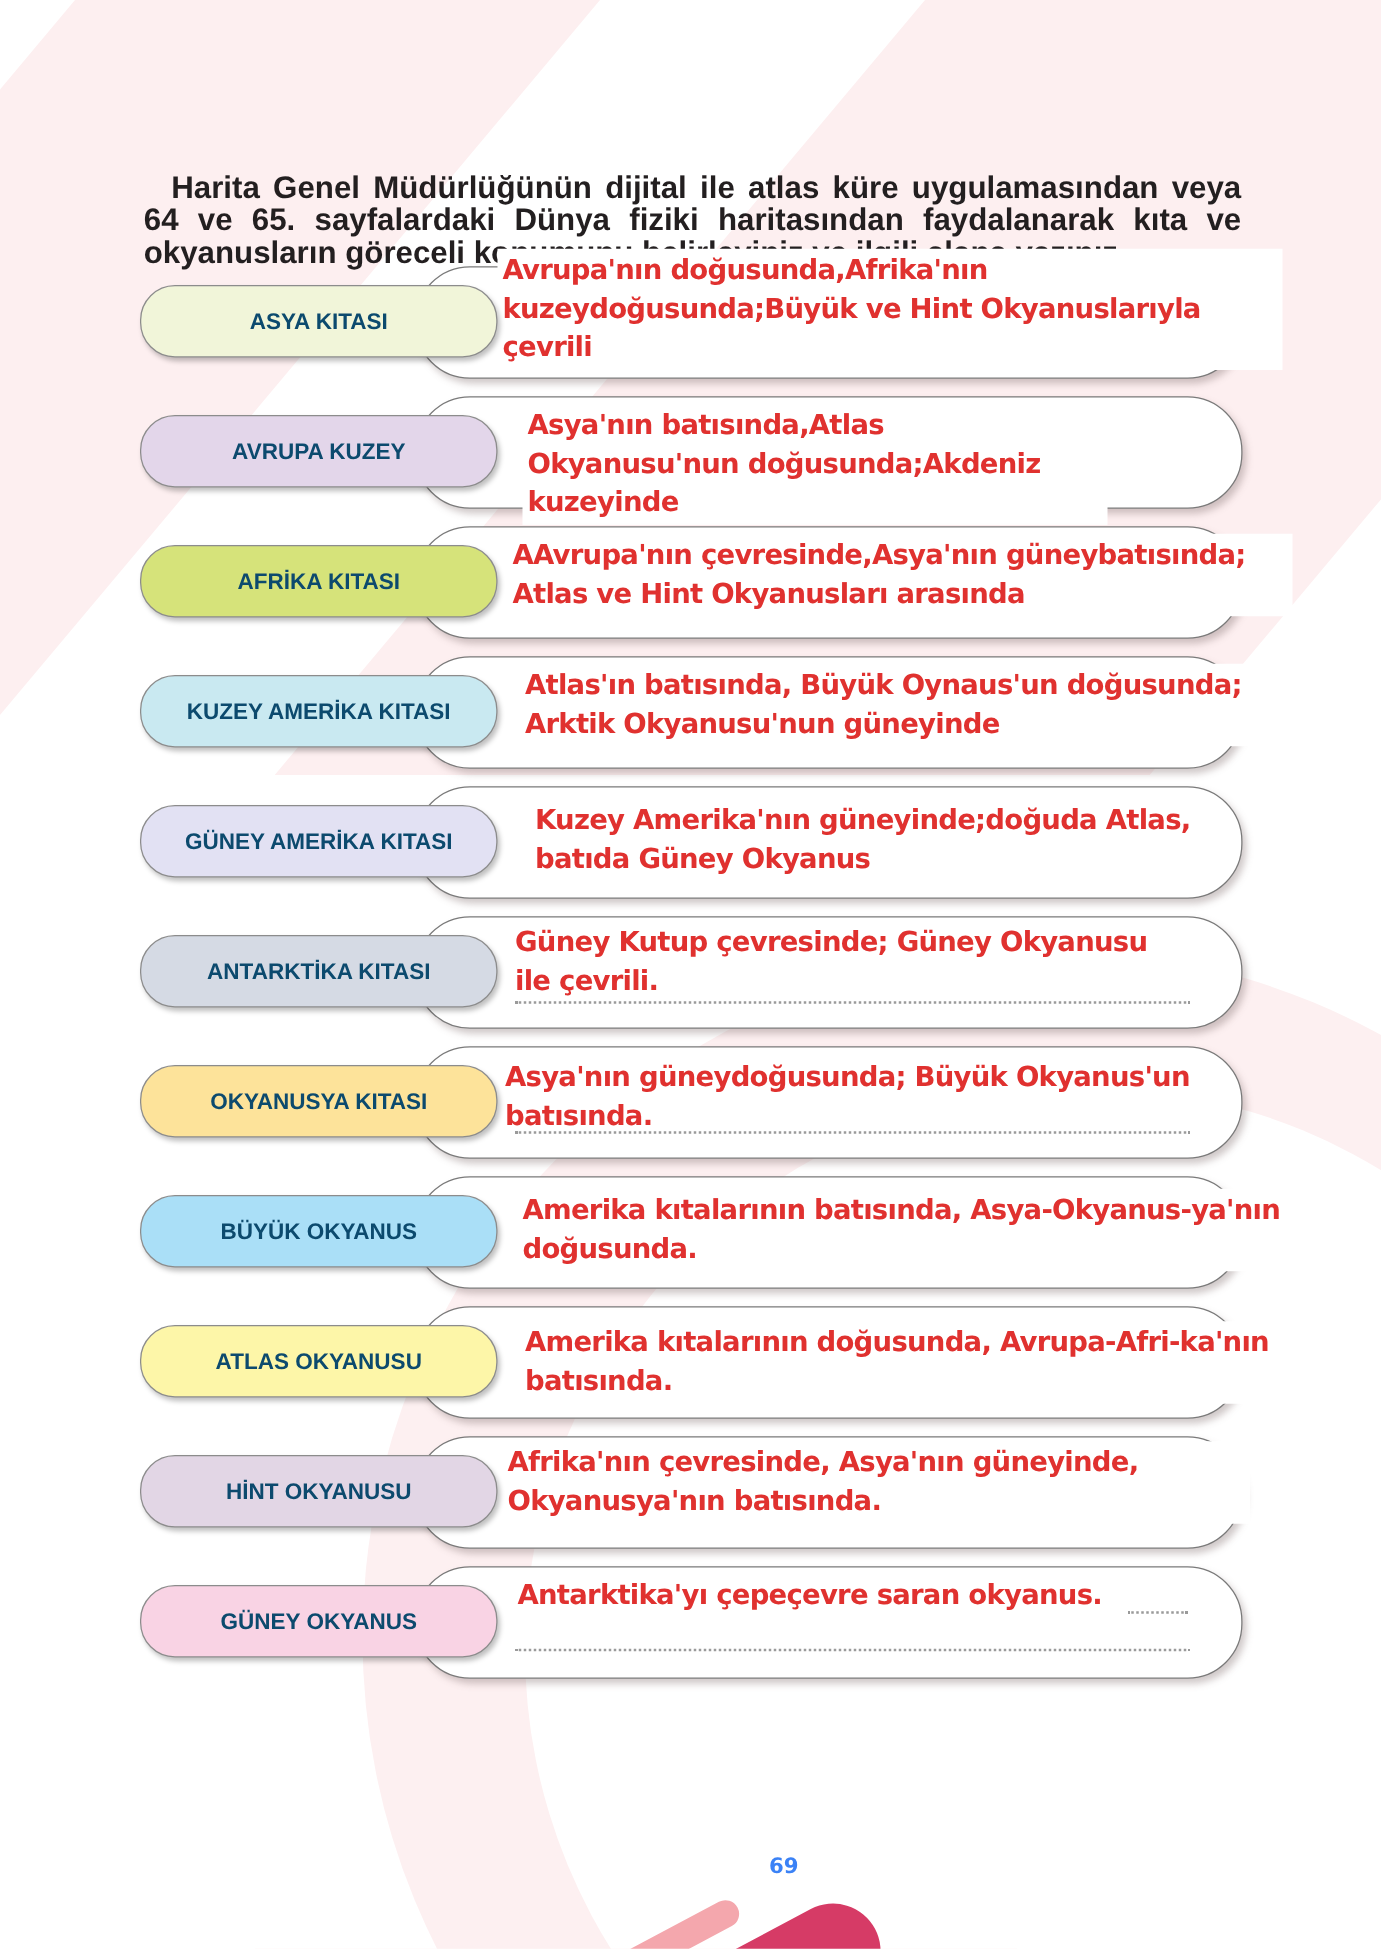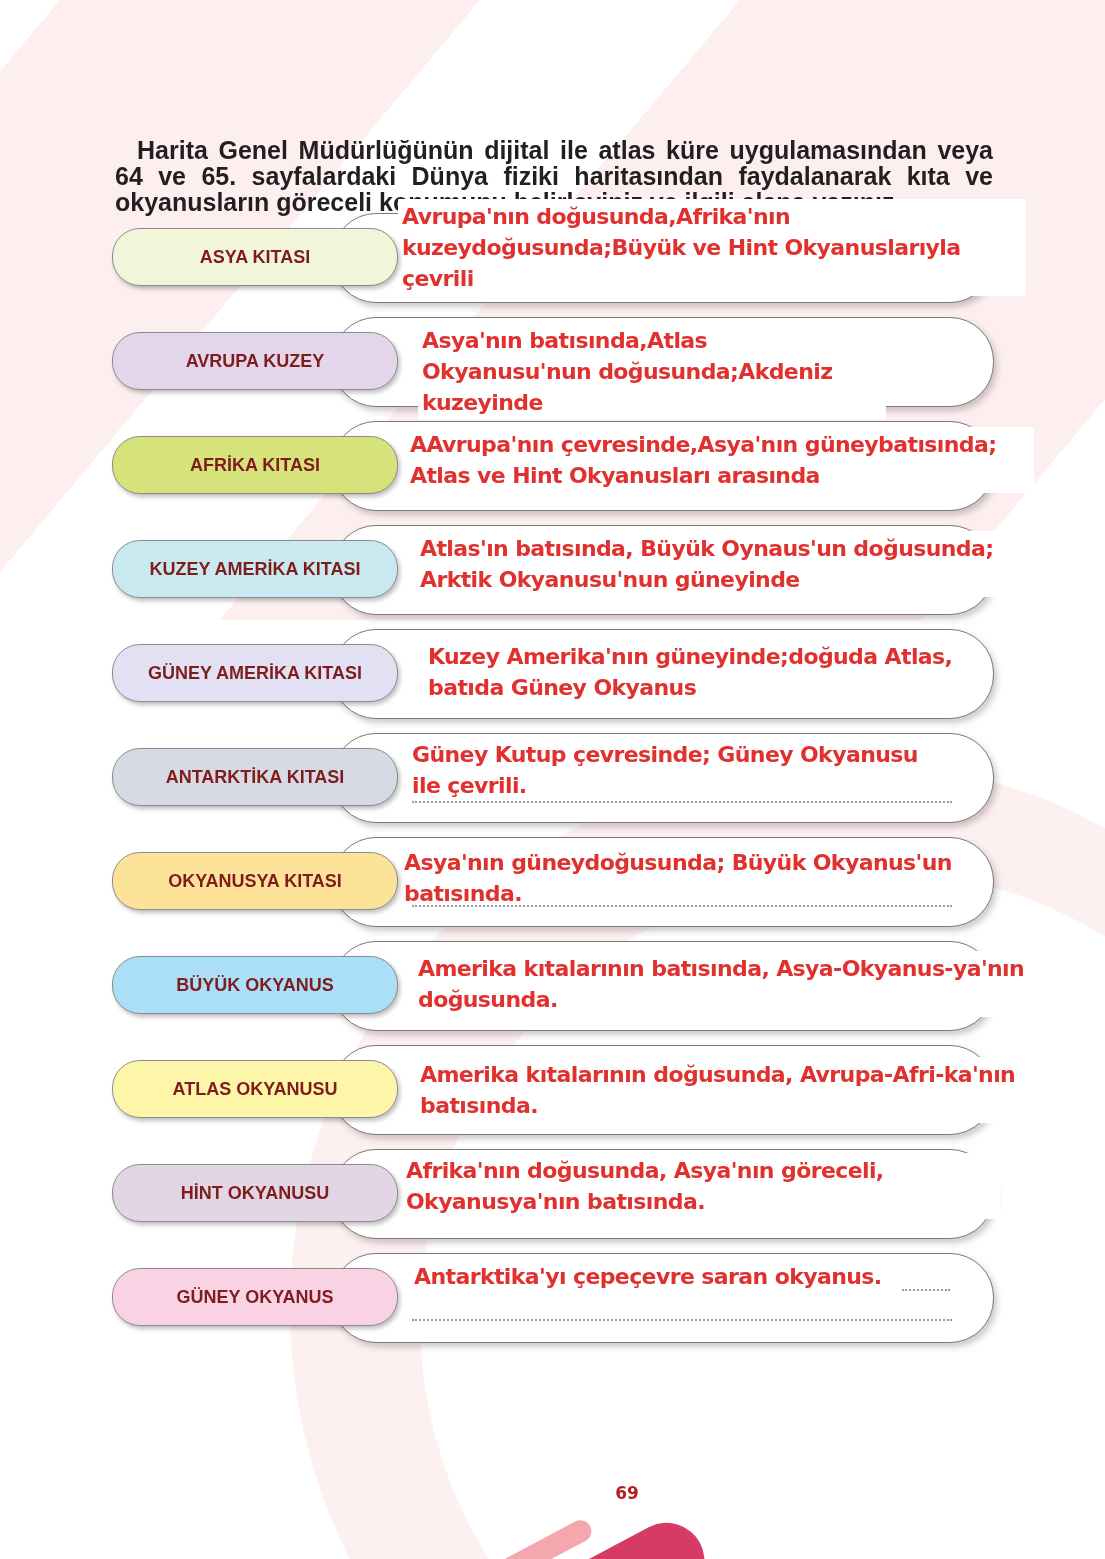--- a/index.html
+++ b/index.html
@@ -41,35 +41,35 @@
   }
   .dots {
     position:absolute; left:300px; width:540px; height:0;
     border-bottom:2px dotted #9a9a9a;
   }
   .label {
     position:absolute; left:0; top:15px; width:284px; height:56px;
     border-radius:28px; border:1px solid #8c8c8c;
     box-shadow:2px 3px 4px rgba(0,0,0,0.25);
     display:flex; align-items:center; justify-content:center;
-    font-size:18px; font-weight:bold; color:#7f1d1d;
+    font-size:18px; font-weight:bold; color:#0c4a6e;
   }
   .page-num-wrap { position:absolute; left:380px; top:1450px; width:320px; height:110px; }
   .band-light {
     position:absolute; left:-20px; top:65px; width:230px; height:22px; border-radius:11px;
     background:#f4a7ad; transform:rotate(-28deg); transform-origin:100% 50%;
   }
   .band-dark {
     position:absolute; left:20px; top:55px; width:300px; height:76px; border-radius:38px;
     background:#d63b66; transform:rotate(-28deg); transform-origin:100% 50%;
   }
   .page-num {
     position:absolute; left:222px; top:18px; width:50px; height:50px; border-radius:50%;
     background:#ffffff; display:flex; align-items:center; justify-content:center;
-    font-family:"DejaVu Sans", sans-serif; font-weight:bold; font-size:17px; color:#b91c1c;
+    font-family:"DejaVu Sans", sans-serif; font-weight:bold; font-size:17px; color:#3b82f6;
   }
 </style>
 </head>
 <body>
 
 <div class="bg">
   <div class="stripe s1"></div>
   <div class="stripe s2"></div>
   <div class="circle-bg"></div>
   <div class="circle-mask"></div>
@@ -129,21 +129,21 @@
   </div>
 
   <div class="row" style="top:1045px">
     <div class="answer-box"></div>
     <div class="answer-text" style="top:12px;left:304px">Amerika kıtalarının doğusunda, Avrupa-Afri-ka'nın batısında.</div>
     <div class="label" style="background:#fdf6a8">ATLAS OKYANUSU</div>
   </div>
 
   <div class="row" style="top:1149px">
     <div class="answer-box"></div>
-    <div class="answer-text" style="top:4px;left:290px;width:590px">Afrika'nın doğusunda, Asya'nın göreceli, Okyanusya'nın batısında.</div>
+    <div class="answer-text" style="top:4px;left:290px;width:590px">Afrika'nın çevresinde, Asya'nın güneyinde, Okyanusya'nın batısında.</div>
     <div class="label" style="background:#e2d6e5">HİNT OKYANUSU</div>
   </div>
 
   <div class="row" style="top:1253px">
     <div class="answer-box"></div>
     <div class="answer-text" style="top:6px;left:298px;width:470px;background:transparent">Antarktika'yı çepeçevre saran okyanus.</div>
     <div class="dots" style="top:36px;left:790px;width:48px"></div>
     <div class="dots" style="top:66px"></div>
     <div class="label" style="background:#f9d3e4">GÜNEY OKYANUS</div>
   </div>

